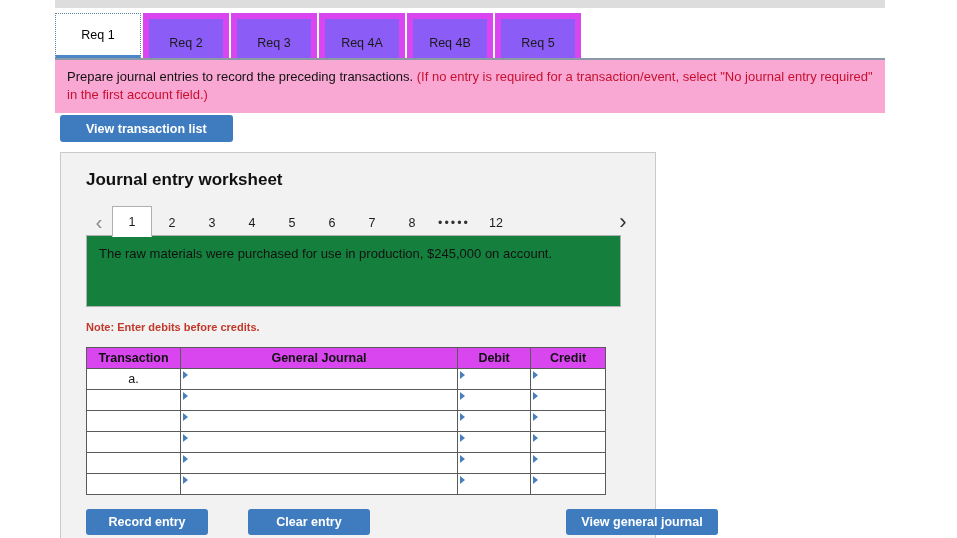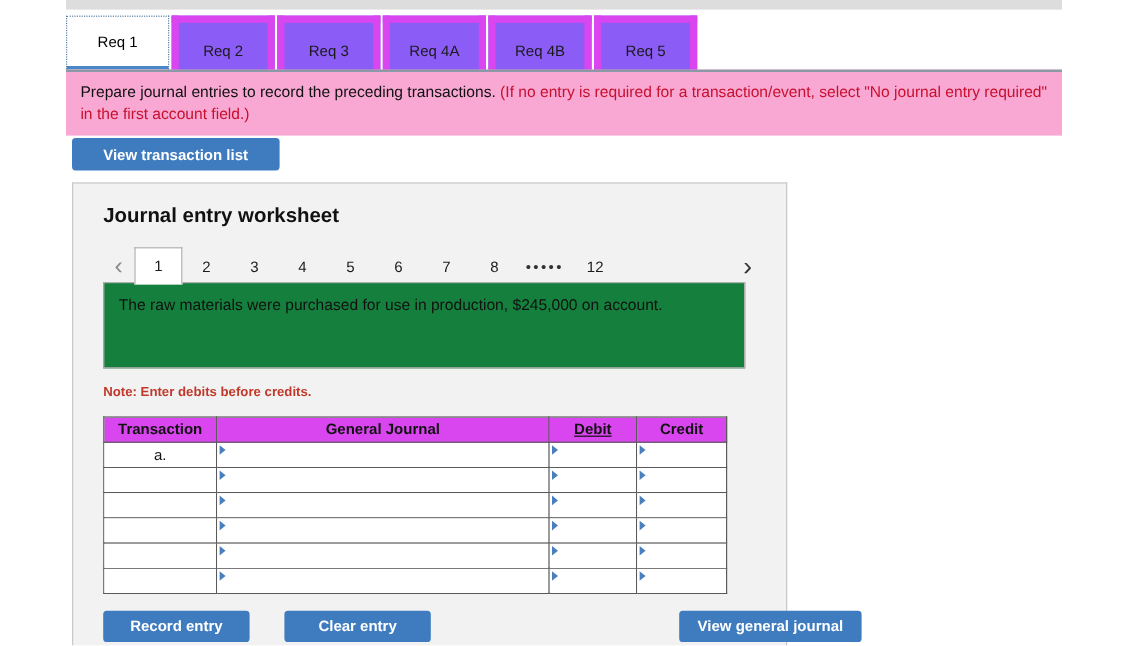--- a/index.html
+++ b/index.html
@@ -214,21 +214,21 @@
   }
   .jtable td {
     border: 1px solid #5a5a5a;
     height: 20px;
     padding: 0;
     position: relative;
     background: #ffffff;
   }
   .col-tx  { width: 85px; }
   .col-gj  { width: 268px; }
-  .col-deb { width: 64px; text-decoration: underline; }
+  .col-deb { width: 64px; }
   .col-cre { width: 66px; }
 
   .td-tx {
     text-align: center;
     font-size: 12.5px;
     color: #111111;
   }
   
   .marker {
     position: absolute;
@@ -245,21 +245,21 @@
   .footer {
     position: absolute;
     left: 25px;
     top: 355px;
     width: 632px;
     height: 28px;
     display: flex;
     align-items: center;
   }
   .btn-record { width: 122px; }
-  .btn-clear  { width: 122px; margin-left: 29px; }
+  .btn-clear  { width: 122px; margin-left: 40px; }
   .btn-viewgj { width: 152px; margin-left: auto; }
 </style>
 </head>
 <body>
 
 <div class="top-strip"></div>
 
 <div class="tabbar">
   <div class="tab active">
       <span>Req 1</span>

